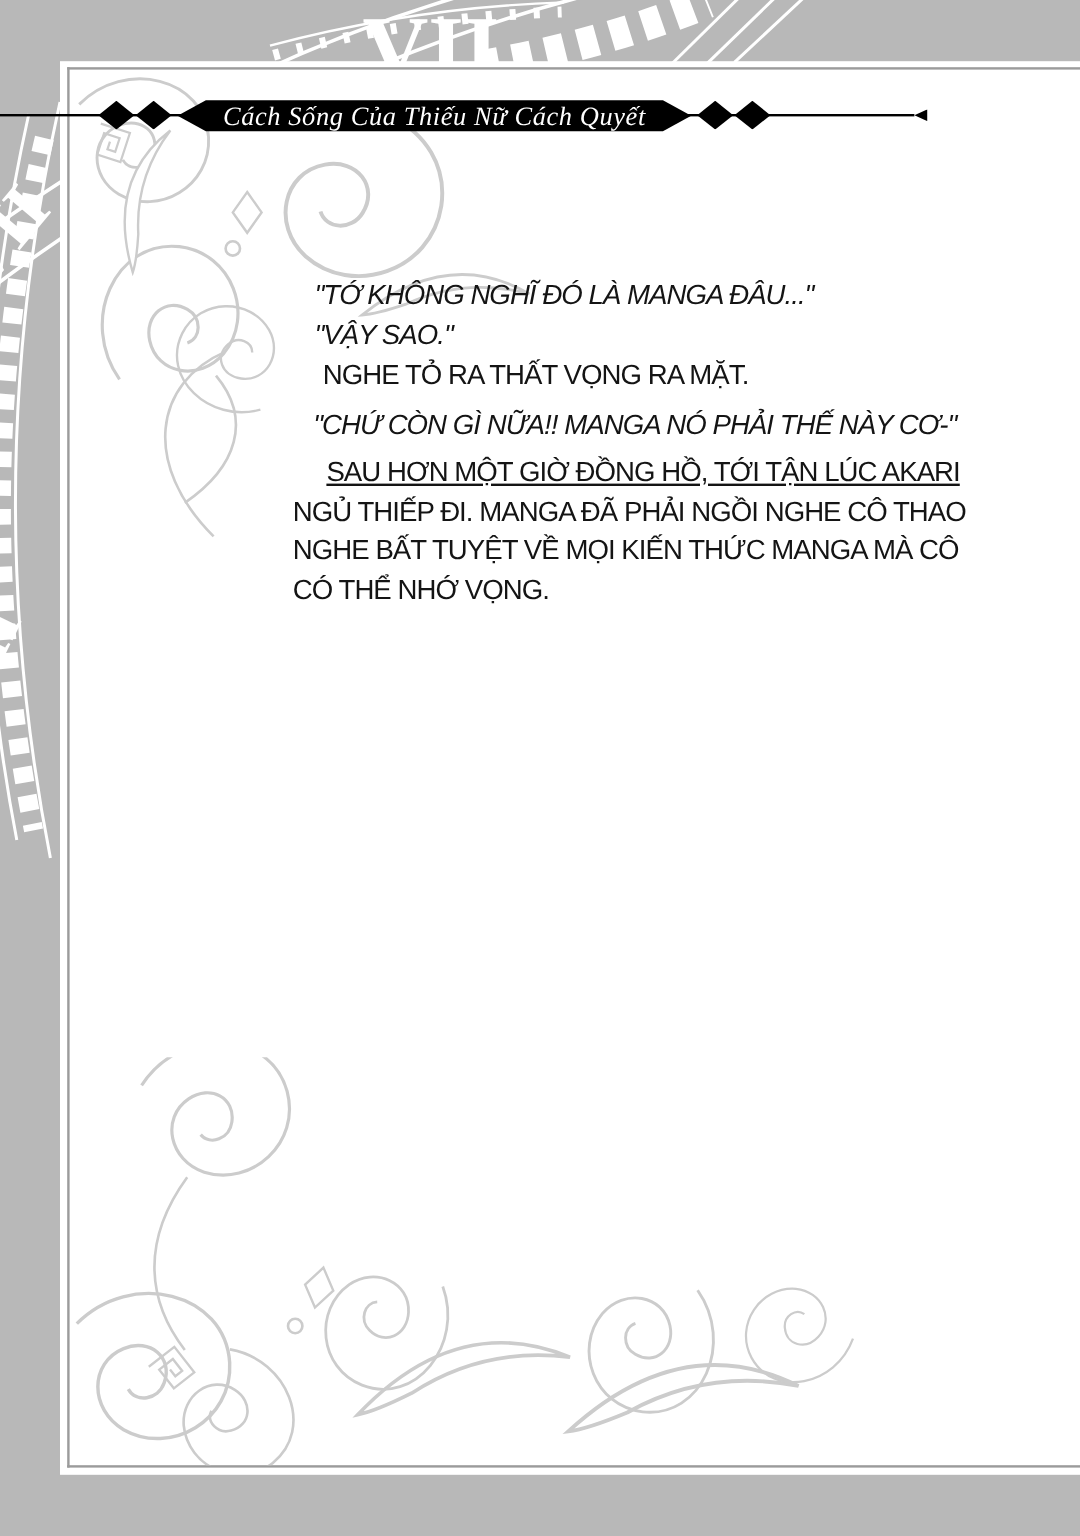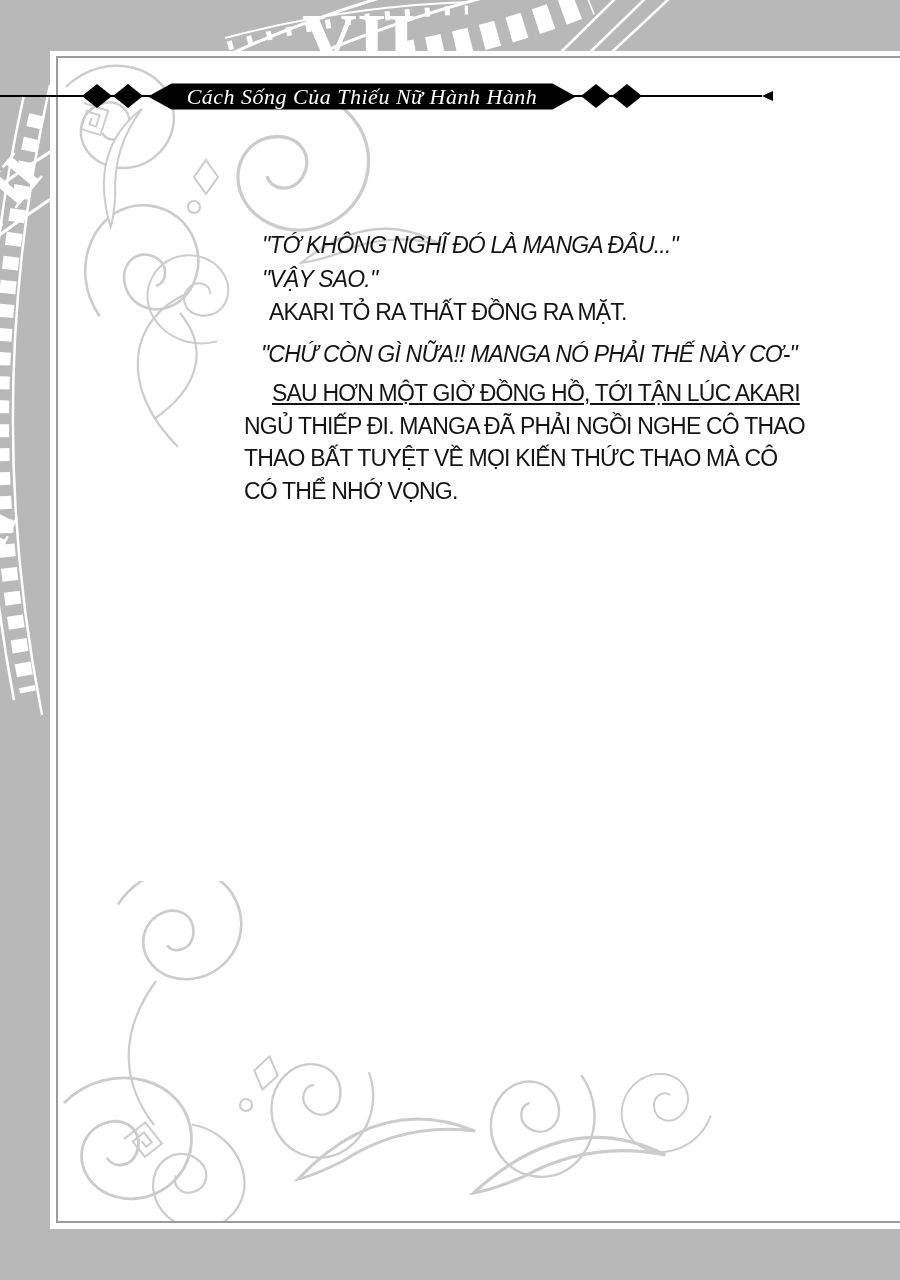--- a/index.html
+++ b/index.html
@@ -124,23 +124,23 @@
   </svg>
 </div>
 
 <div class="rule"></div>
 <div class="rule-arrow"></div>
 <div class="diamond d1"></div>
 <div class="diamond d2"></div>
 <div class="diamond d3"></div>
 <div class="diamond d4"></div>
 <div class="banner">
-  <span class="banner-title">Cách Sống Của Thiếu Nữ Hành Hành</span>
+  <span class="banner-title">Cách Sống Của Thiếu Nữ Cách Quyết</span>
 </div>
 
 <div class="txt it l-d1">"TỚ KHÔNG NGHĨ ĐÓ LÀ MANGA ĐÂU..."</div>
 <div class="txt it l-d2">"VẬY SAO."</div>
-<div class="txt l-n1">AKARI TỎ RA THẤT ĐỒNG RA MẶT.</div>
+<div class="txt l-n1">NGHE TỎ RA THẤT VỌNG RA MẶT.</div>
 <div class="txt it l-d3">"CHỨ CÒN GÌ NỮA!! MANGA NÓ PHẢI THẾ NÀY CƠ-"</div>
 <div class="txt l-p1">SAU HƠN MỘT GIỜ ĐỒNG HỒ, TỚI TẬN LÚC AKARI</div>
 <div class="txt l-p2">NGỦ THIẾP ĐI. MANGA ĐÃ PHẢI NGỒI NGHE CÔ THAO</div>
-<div class="txt l-p3">THAO BẤT TUYỆT VỀ MỌI KIẾN THỨC THAO MÀ CÔ</div>
+<div class="txt l-p3">NGHE BẤT TUYỆT VỀ MỌI KIẾN THỨC MANGA MÀ CÔ</div>
 <div class="txt l-p4">CÓ THỂ NHỚ VỌNG.</div>
 
 </body></html>

